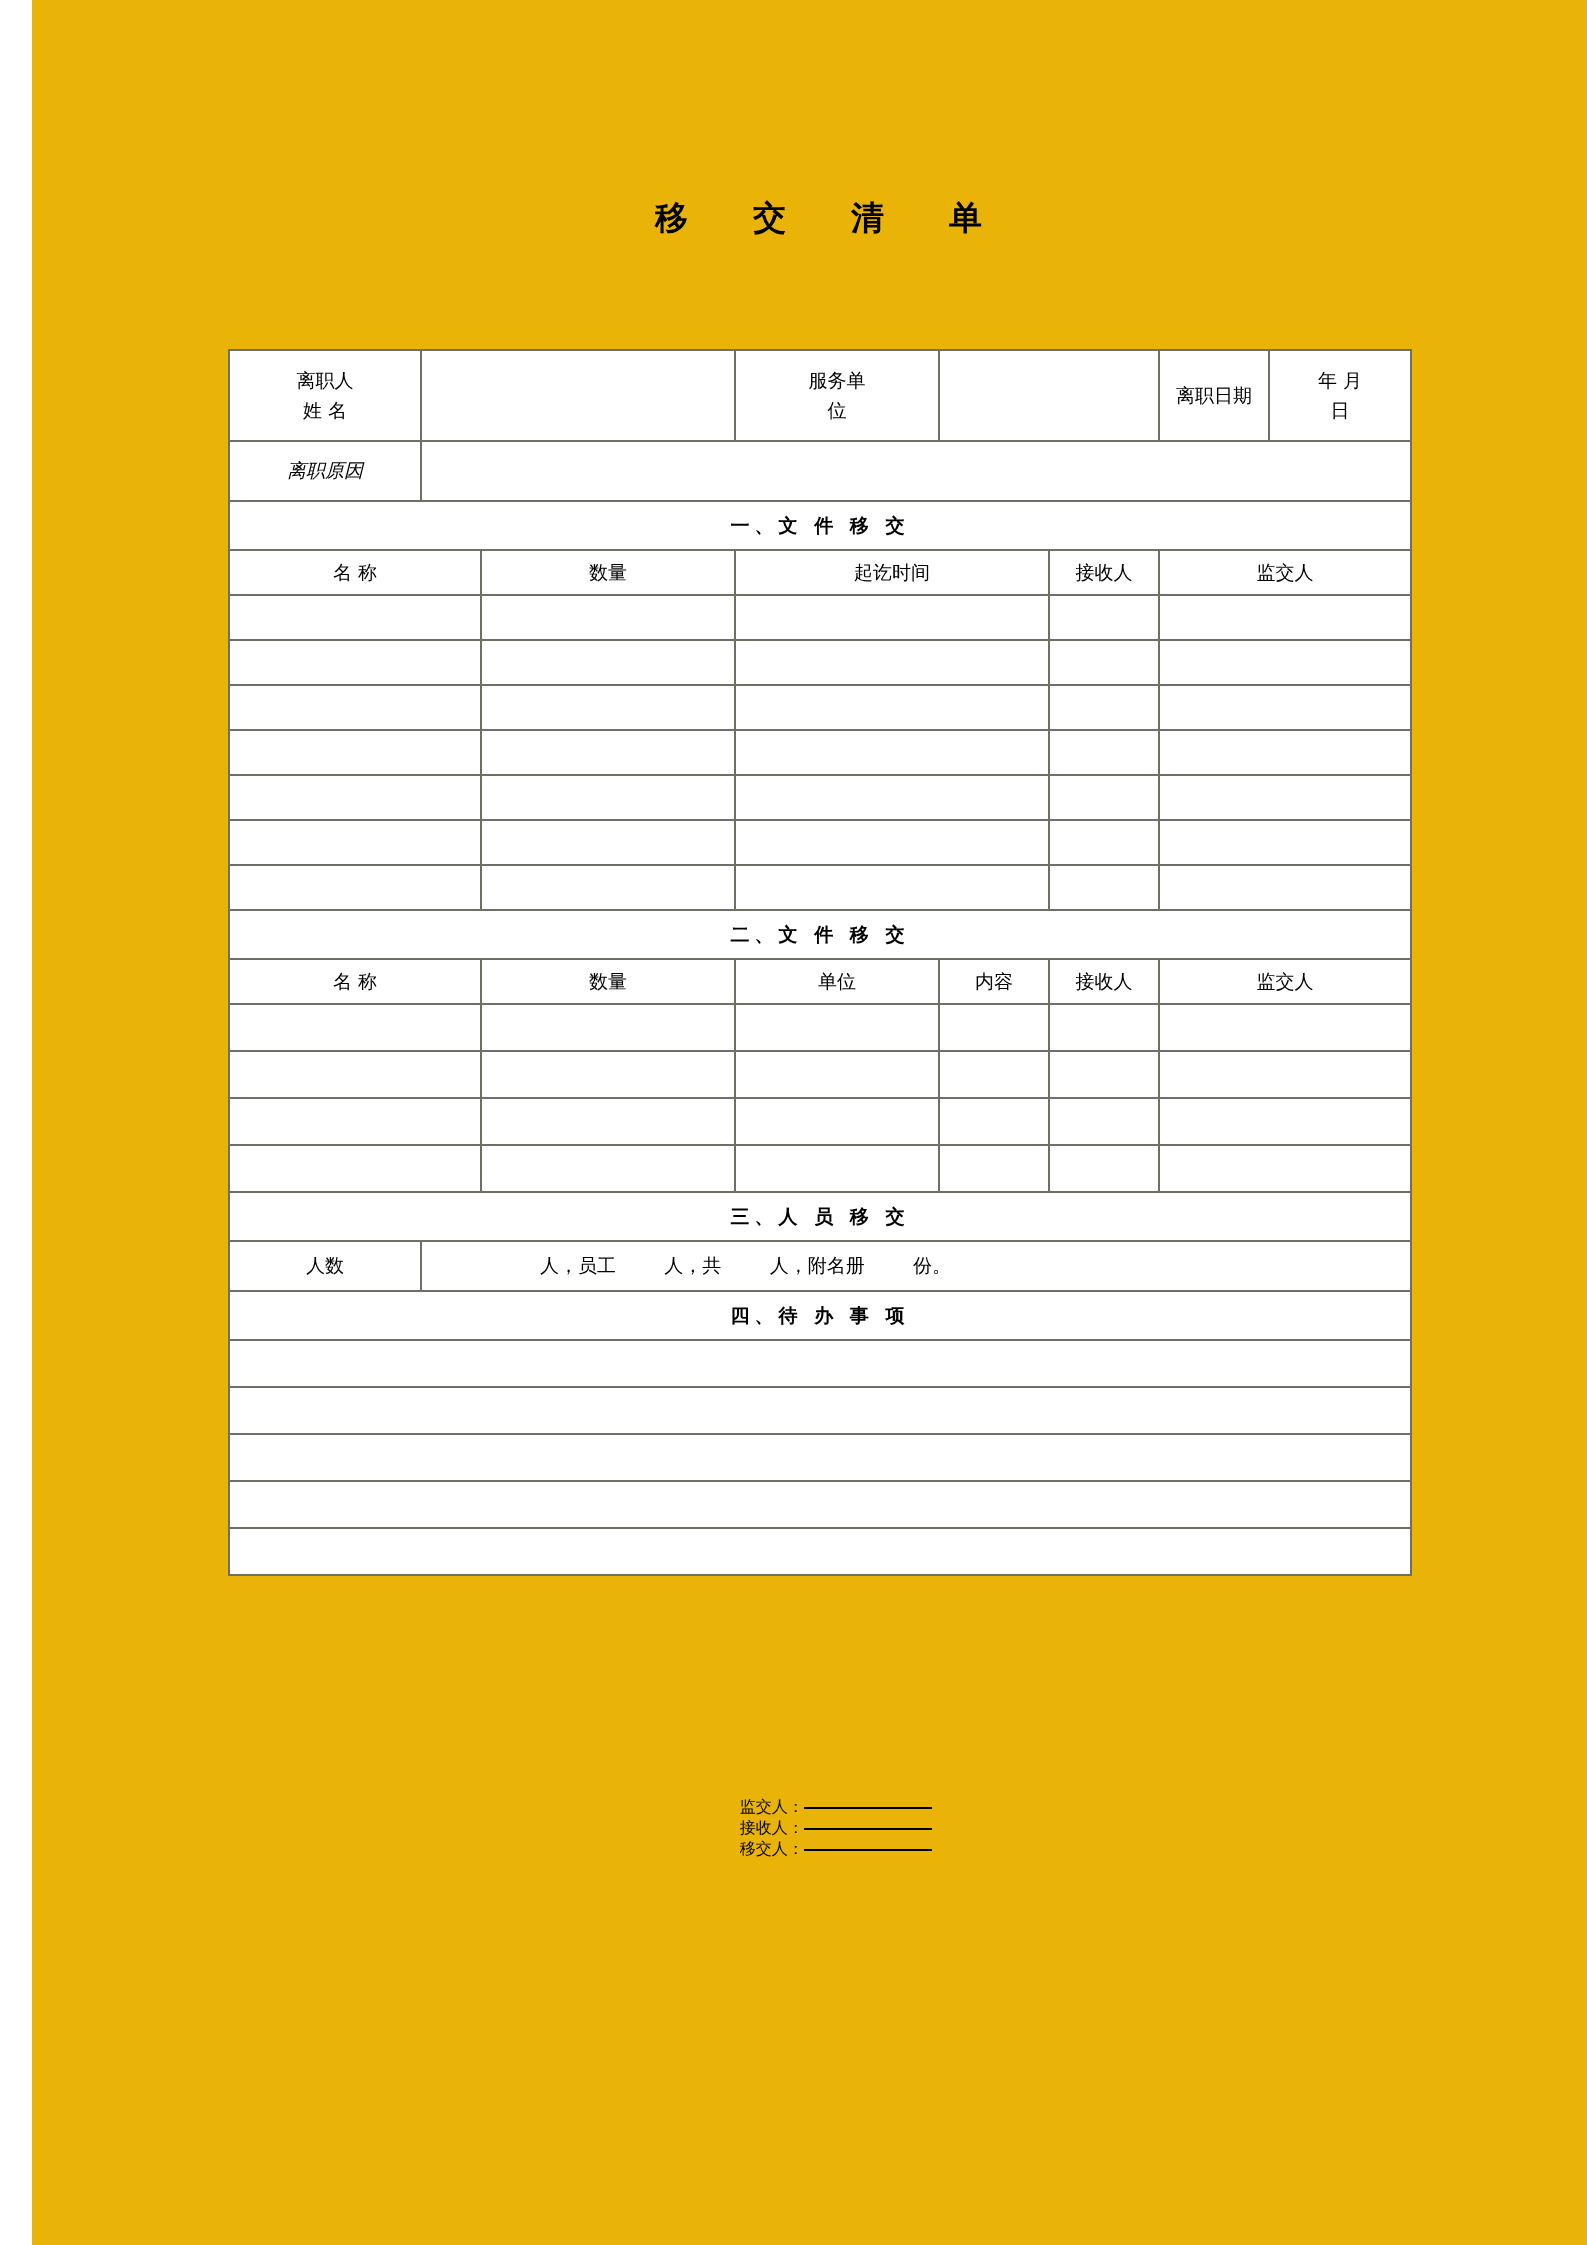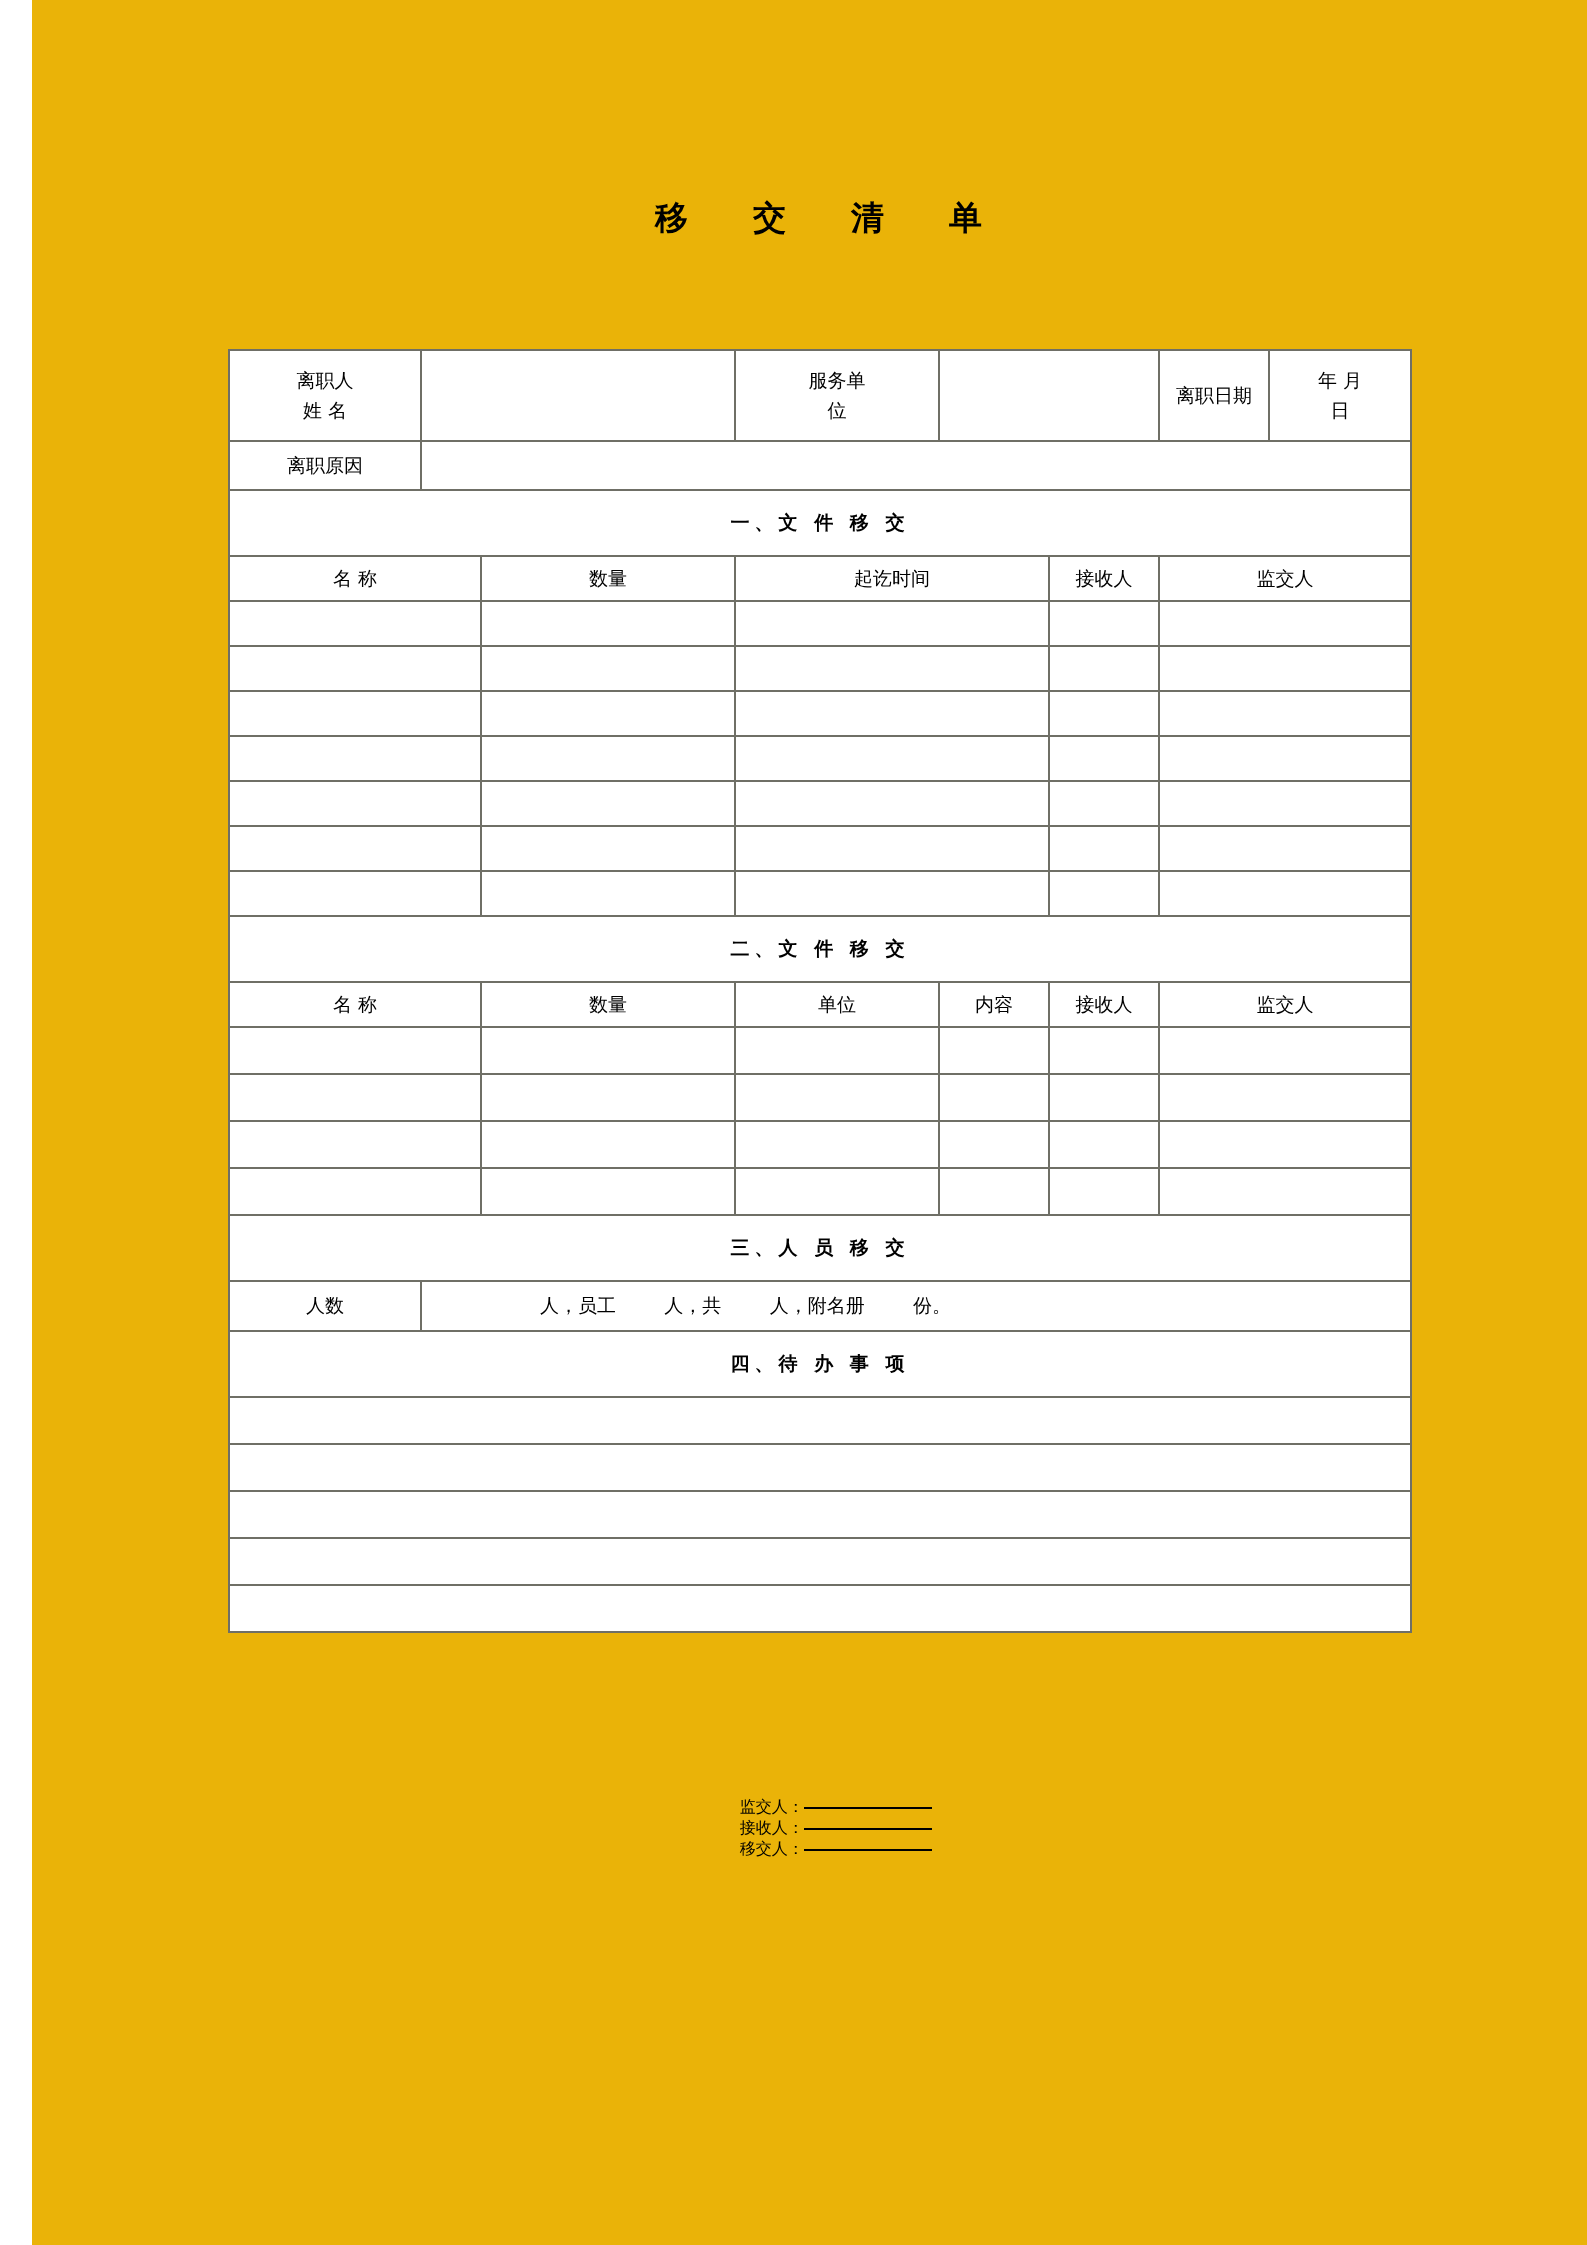--- a/index.html
+++ b/index.html
@@ -56,22 +56,22 @@
     font-family: "DejaVu Serif", "Liberation Serif", serif;
     color: #000000;
     text-align: center;
     vertical-align: middle;
     line-height: 1.55;
     background: #ffffff;
   }
 
   
   .r-ident      { height: 91px; }
-  .r-reason     { height: 49px; }
-  .r-section    { height: 66px; }
+  .r-reason     { height: 60px; font-style: italic; }
+  .r-section    { height: 49px; }
   .r-colhead    { height: 45px; }
   .r-data       { height: 45px; }
   .r-data-2     { height: 47px; }
   .r-people     { height: 50px; }
   .r-todo       { height: 47px; }
 
   .section-title {
     font-weight: 700;
     letter-spacing: 5px;
     font-size: 19px;

